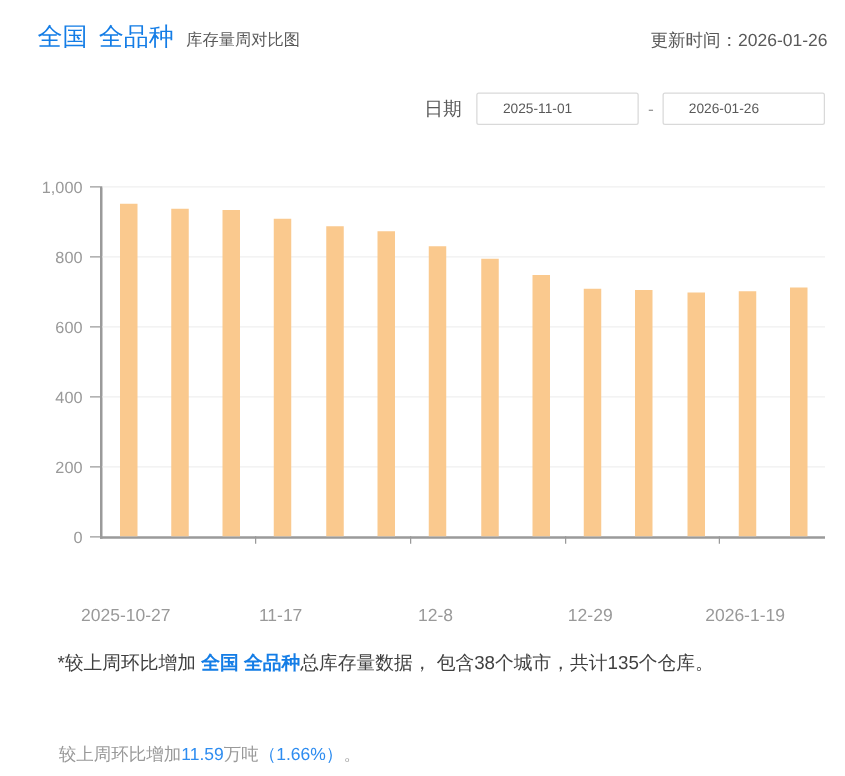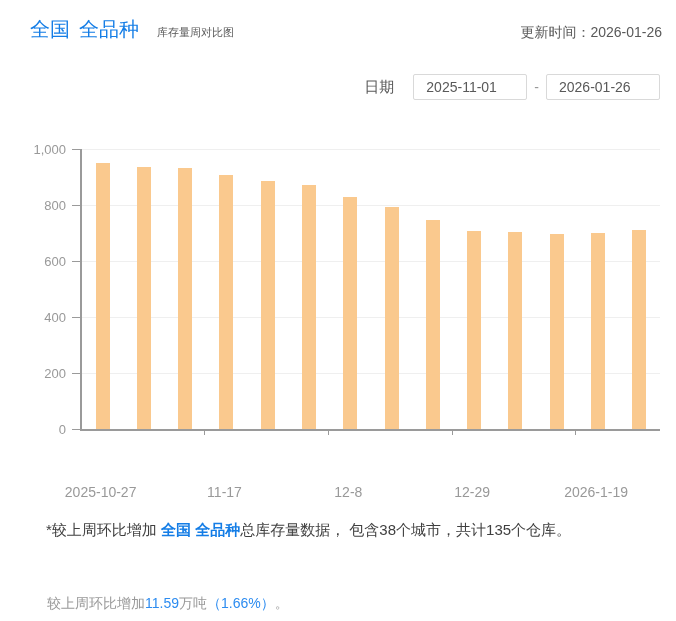--- a/index.html
+++ b/index.html
@@ -4,31 +4,31 @@
 <style>
   html,body{margin:0;padding:0;background:#fff;}
   .page{
     position:relative;width:676px;height:621px;background:#fff;overflow:hidden;
     font-family:"Liberation Sans","DejaVu Sans",sans-serif;
   }
   
   .hdr{position:absolute;left:30px;top:16px;display:flex;align-items:baseline;}
   .hdr .blue{color:#147DE6;font-size:20px;font-weight:normal;}
   .hdr .blue + .blue{margin-left:9px;}
-  .hdr .suffix{margin-left:18px;color:#595959;font-size:11px;}
+  .hdr .suffix{margin-left:10px;color:#595959;font-size:13px;}
   .upd{position:absolute;right:14px;top:24px;font-size:14px;color:#595959;}
   
   .unitrow{position:absolute;left:30px;top:80px;display:flex;align-items:center;font-size:14px;color:#595959;}
   .help{width:15px;height:15px;border-radius:50%;background:#2E8BE6;margin-left:8px;
         display:inline-flex;align-items:center;justify-content:center;}
   .help::after{content:"?";color:#fff;font-size:11px;font-weight:bold;line-height:1;}
   .dategrp{position:absolute;right:16px;top:74px;display:flex;align-items:center;font-size:14px;color:#595959;}
-  .dategrp .dlabel{margin-right:19px;font-size:15px;}
+  .dategrp .dlabel{margin-right:12px;font-size:15px;}
   .dategrp input{width:88px;height:24px;border:1px solid #d9d9d9;border-radius:2px;
-        font-size:14px;color:#595959;padding:0 12px;outline:none;
+        font-size:11px;color:#595959;padding:0 20px;outline:none;
         font-family:"Liberation Sans","DejaVu Sans",sans-serif;}
   .dategrp .sep{margin:0 7px;color:#999;}
   
   .plot{position:absolute;left:80px;top:149px;width:578px;height:280px;
         border-left:2px solid #9a9a9a;border-bottom:2px solid #9a9a9a;}
   .gridline{position:absolute;left:0;width:100%;height:1px;background:#efefef;}
   .bars{position:absolute;left:0;top:0;width:100%;height:100%;display:flex;align-items:flex-end;}
   .bar-slot{flex:1;display:flex;justify-content:center;align-items:flex-end;height:100%;}
   .bar{width:14px;}
   .y-labels{position:absolute;left:0;top:149px;width:66px;height:280px;}

